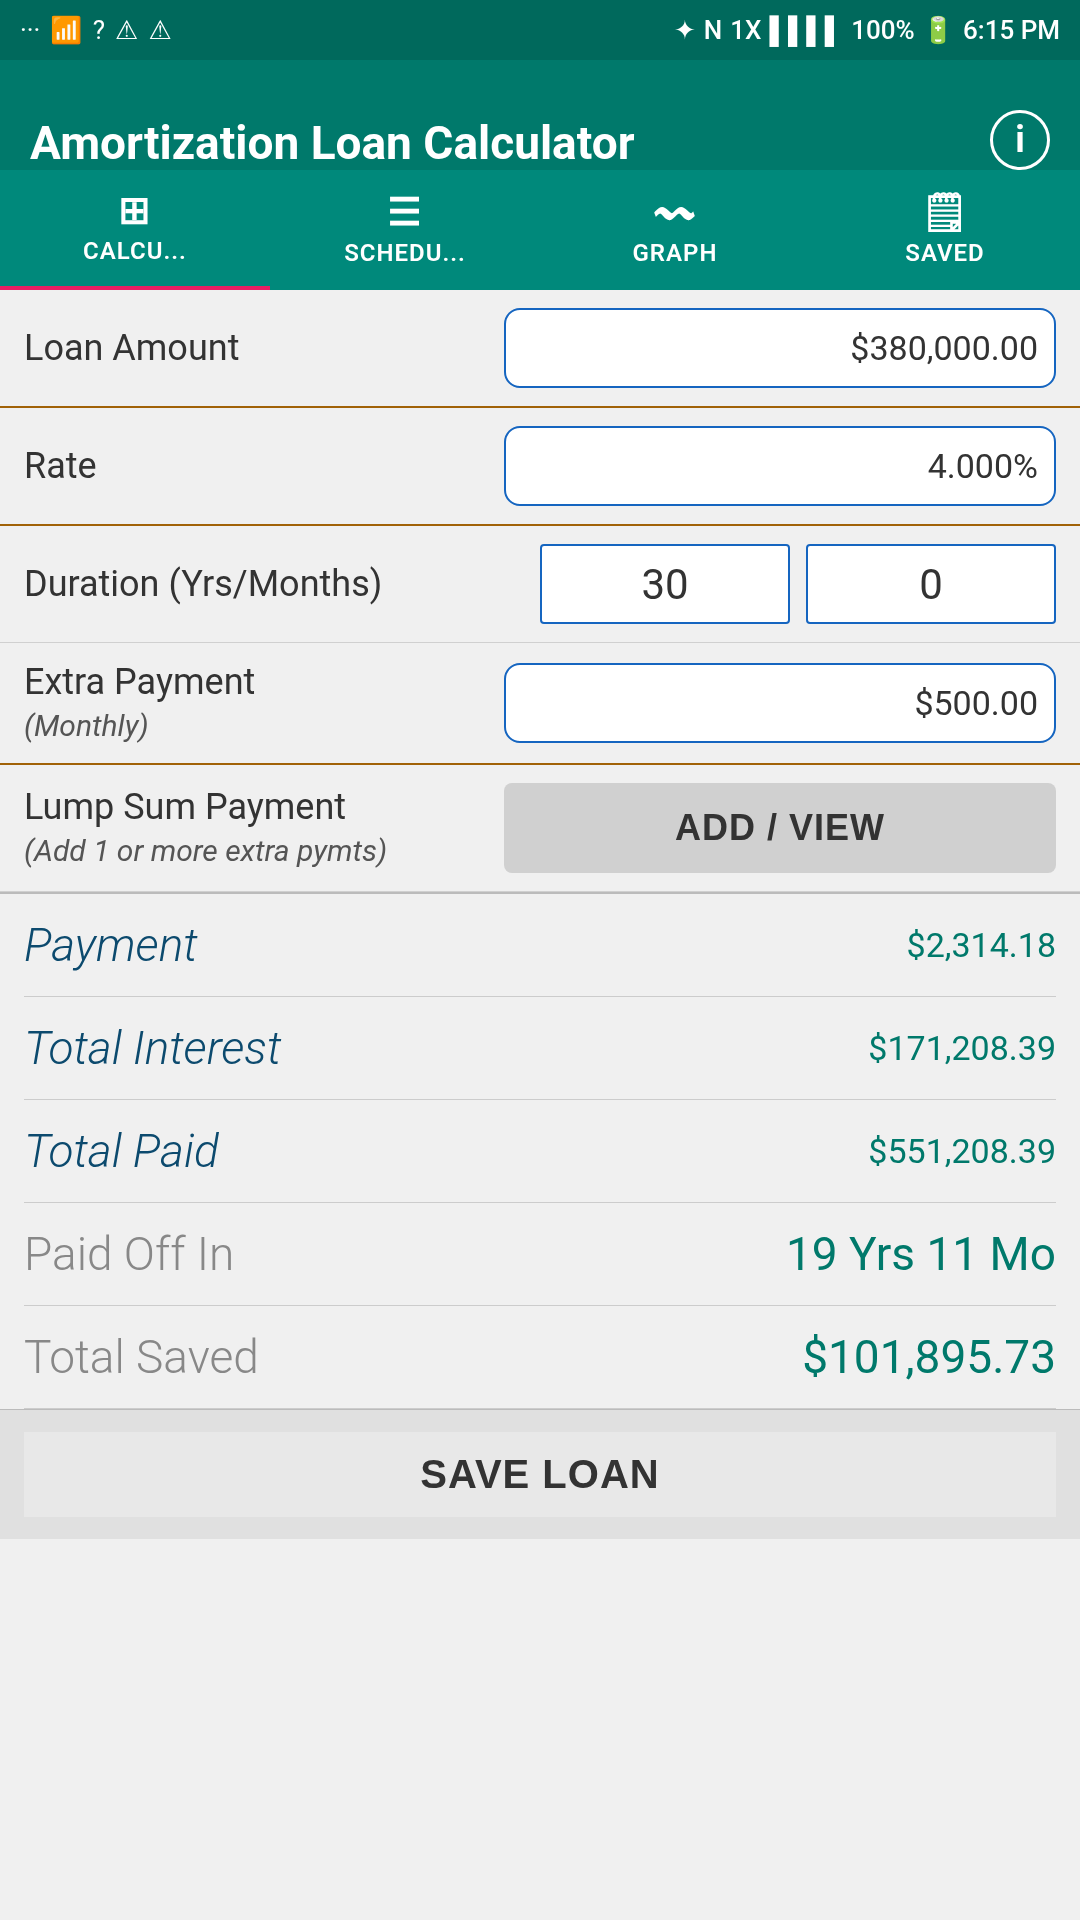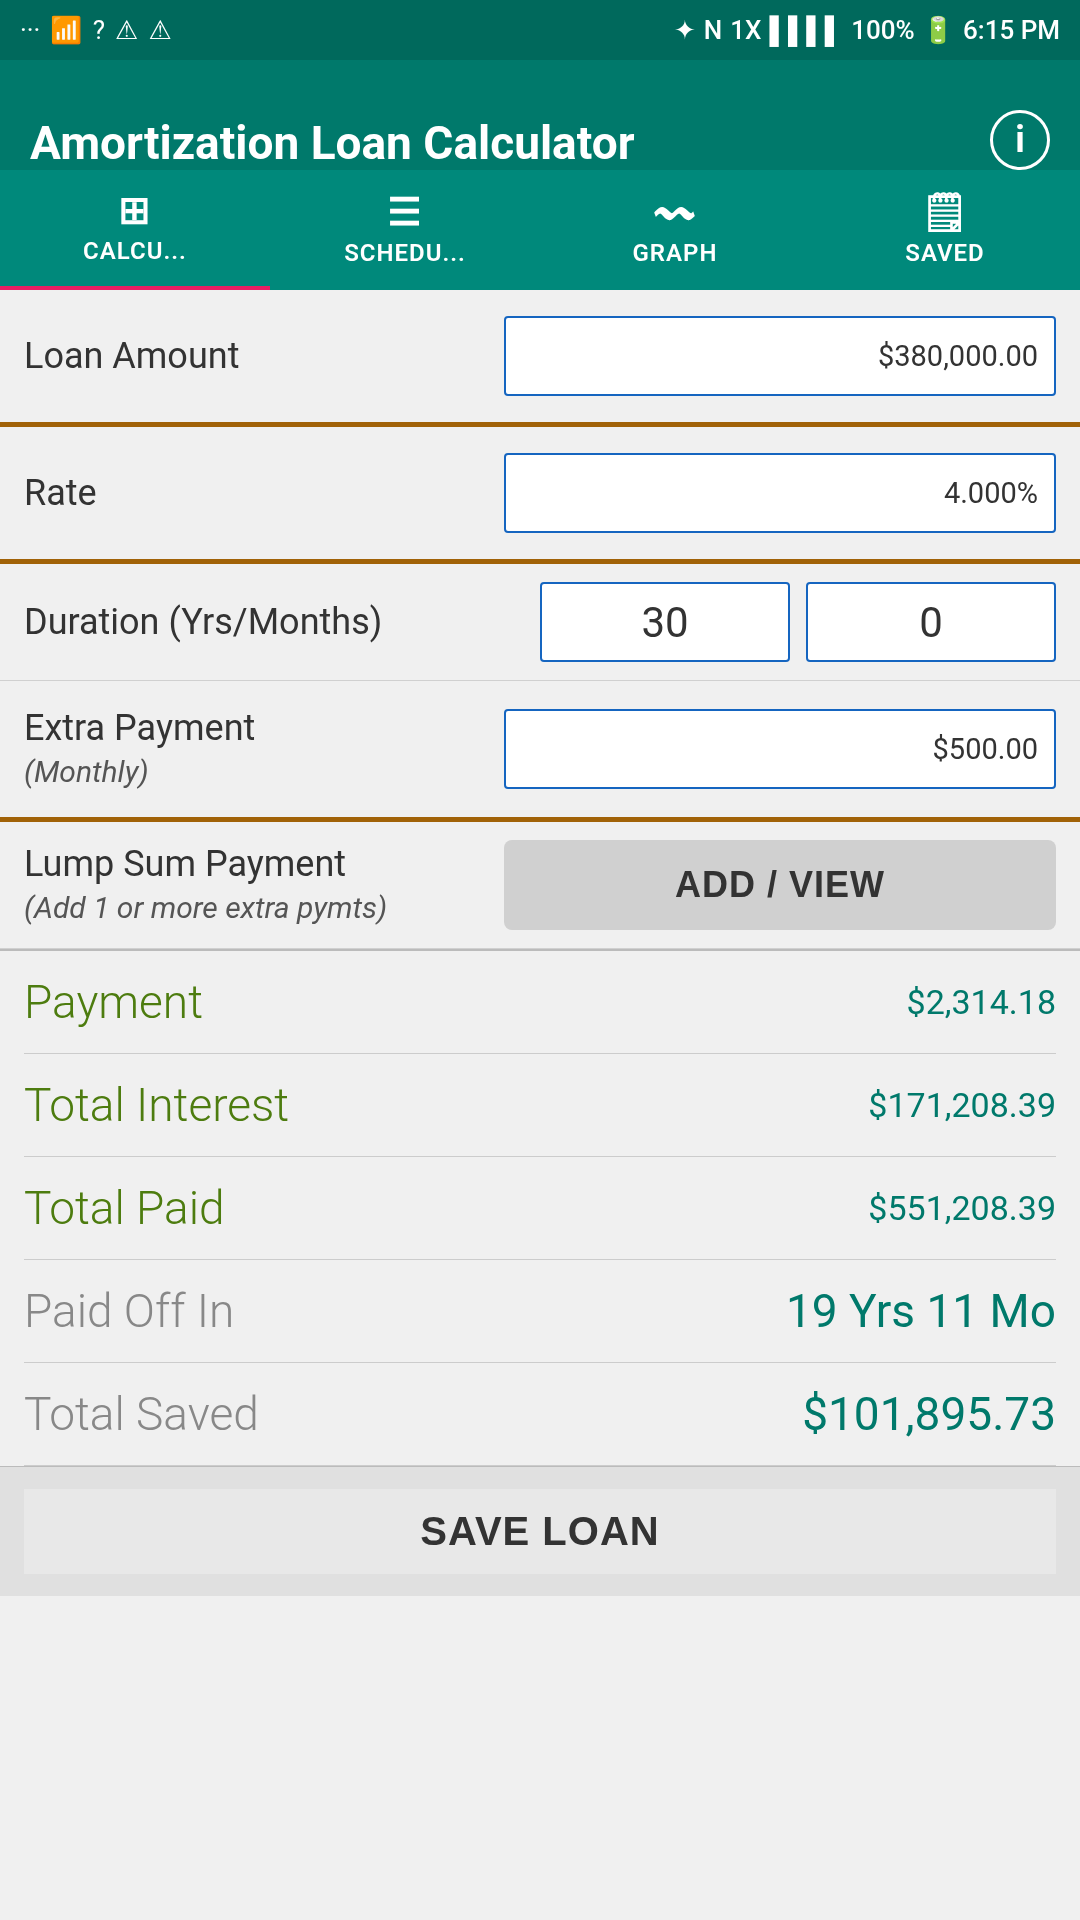--- a/index.html
+++ b/index.html
@@ -101,45 +101,45 @@
 
     
     .input-section {
       background: #f0f0f0;
       padding: 0;
     }
 
     .input-row {
       display: flex;
       align-items: center;
-      padding: 26px 24px;
-      border-bottom: 5px solid #a16207;
+      padding: 18px 24px;
+      border-bottom: 2px solid #a16207;
       min-height: 95px;
       justify-content: space-between;
     }
 
     .input-label {
       flex: 0 0 480px;
       font-size: 36px;
       color: #333;
       font-style: normal;
     }
     .input-label .sub-label {
       font-style: italic;
       font-size: 30px;
       color: #555;
     }
 
     .input-field {
       flex: 1;
       background: white;
       border: 2px solid #1565c0;
-      border-radius: 4px;
+      border-radius: 16px;
       height: 80px;
-      font-size: 29px;
+      font-size: 34px;
       text-align: center;
       color: #333;
       display: flex;
       align-items: center;
       justify-content: flex-end;
       padding: 0 16px;
       cursor: pointer;
     }
 
     .duration-row {
@@ -204,22 +204,23 @@
       display: flex;
       align-items: center;
       justify-content: space-between;
       padding: 24px 0;
       border-bottom: 1px solid #ccc;
       min-height: 100px;
     }
 
     .result-label {
       font-size: 46px;
-      color: #4d7c0f;
+      color: #0c4a6e;
       font-weight: 300;
+      font-style: italic;
     }
 
     .result-value {
       font-size: 34px;
       color: #00796b;
       font-weight: 400;
     }
 
     .result-row-highlight {
       display: flex;

